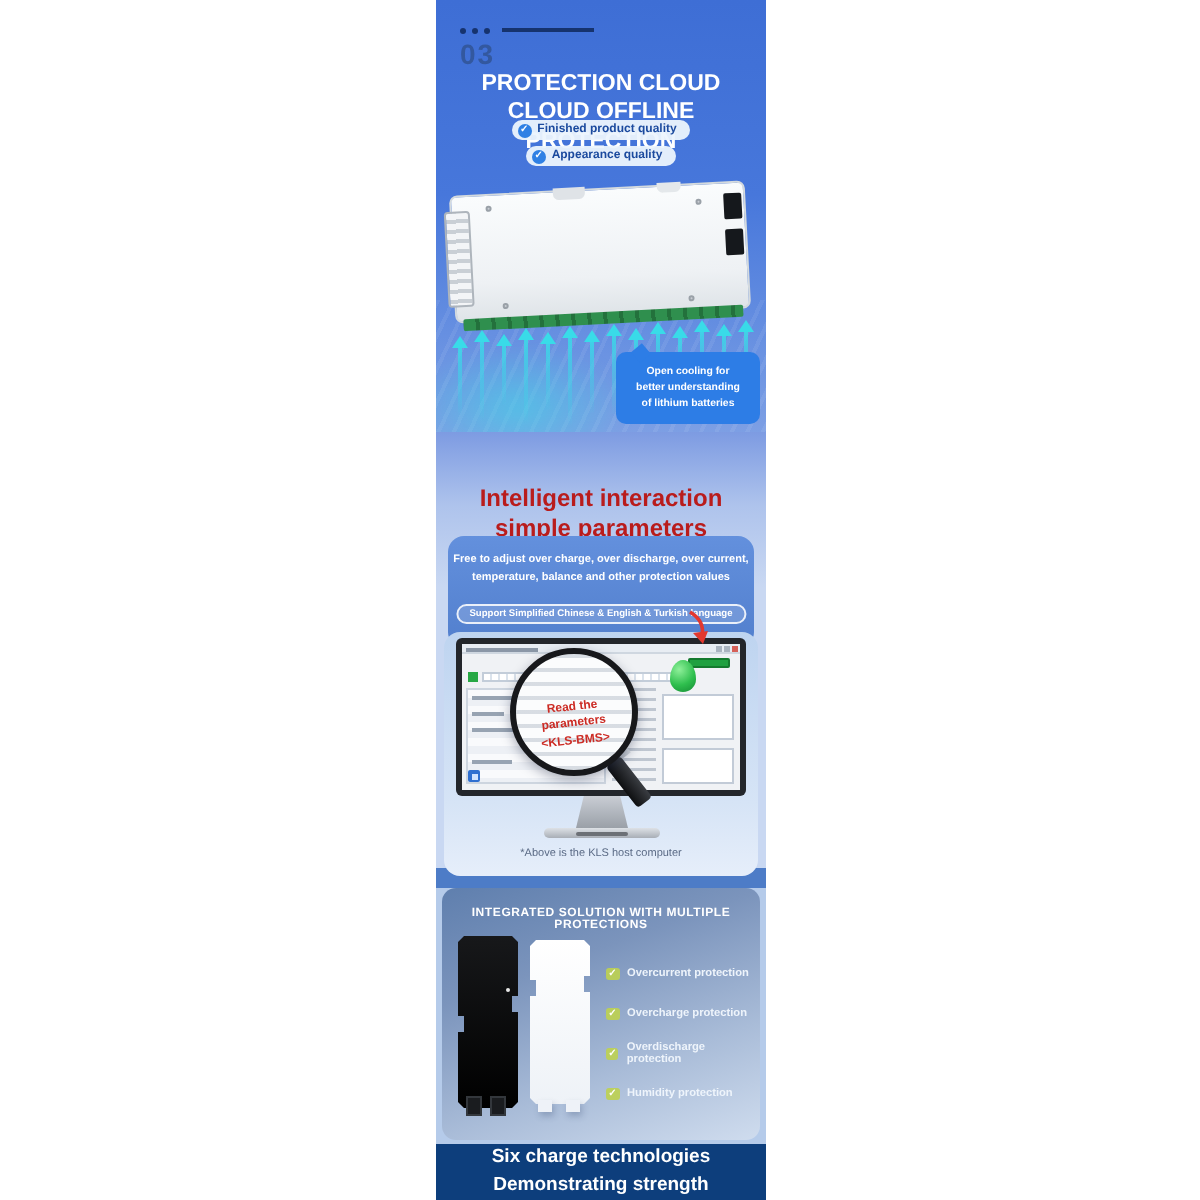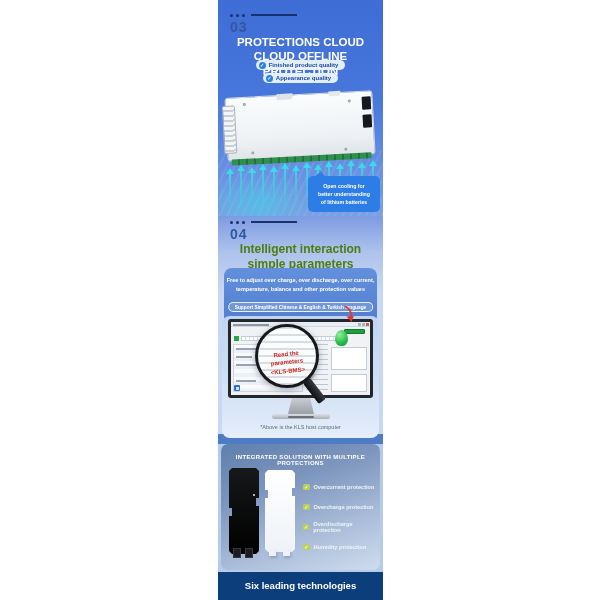--- a/index.html
+++ b/index.html
@@ -58,21 +58,21 @@
 
   
   .bubble { position:absolute; left:90px; top:176px; width:72px; height:36px; background:#2d7de6; border-radius:5px;
             display:flex; flex-direction:column; justify-content:center; text-align:center; z-index:3;
             color:#fff; font-size:5.2px; font-weight:700; line-height:1.55; }
   .bubble::before { content:""; position:absolute; left:9px; top:-3px; width:7px; height:7px; background:#2d7de6;
                     transform:rotate(50deg); }
 
   
   .title4 { position:absolute; left:0; top:242px; width:165px; text-align:center;
-            color:#4d7c0f; font-size:12px; font-weight:800; line-height:1.25; }
+            color:#b91c1c; font-size:12px; font-weight:800; line-height:1.25; }
   .desc-panel { position:absolute; left:6px; top:268px; width:153px; height:56px; border-radius:8px;
                 background:linear-gradient(180deg,#6390dd 0%,#527fcd 100%); z-index:1; }
   .desc-text { margin-top:8px; text-align:center; color:#ffffff; font-size:5.5px; font-weight:600; line-height:1.6; }
   .lang-pill { position:absolute; left:50%; transform:translateX(-50%); top:34px; white-space:nowrap;
                border:0.5px solid rgba(255,255,255,.85); background:rgba(255,255,255,.16); border-radius:6px;
                color:#fff; font-size:4.8px; font-weight:600; padding:1.5px 6px; }
 
   .monitor-panel { position:absolute; left:4px; top:316px; width:157px; height:122px; border-radius:8px;
                    background:linear-gradient(180deg,#bed4f0 0%,#d6e4f6 70%,#e6eefa 100%); z-index:2; }
   .bezel { position:absolute; left:6px; top:3px; width:145px; height:79px; background:#23262b; border-radius:3px; padding:3px; }
@@ -159,21 +159,21 @@
       <div class="dots-row">
         <span class="dot"></span>
           <span class="dot"></span>
           <span class="dot"></span>
         <span class="dash-line"></span>
       </div>
       <div class="sec-num">03</div>
     </div>
 
     <div class="title3">
-      <div>PROTECTIONS CLOUD</div>
+      <div>PROTECTION CLOUD</div>
       <div>CLOUD OFFLINE PROTECTION</div>
     </div>
 
     <div class="badges">
       <div class="badge">
         <span class="badge-check">✓</span>
         <span class="badge-label">Finished product quality</span>
       </div>
       <div class="badge">
         <span class="badge-check">✓</span>
@@ -253,29 +253,20 @@
         <div class="tri"></div>
         <div class="streak" style="height:34px;"></div>
       </div>
 
     <div class="bubble">
       <div>Open cooling for</div>
       <div>better understanding</div>
       <div>of lithium batteries</div>
     </div>
 
-    <div class="sec-head" style="top:220px;">
-      <div class="dots-row">
-        <span class="dot"></span>
-          <span class="dot"></span>
-          <span class="dot"></span>
-        <span class="dash-line"></span>
-      </div>
-      <div class="sec-num">04</div>
-    </div>
 
     <div class="title4">
       <div>Intelligent interaction</div>
       <div>simple parameters</div>
     </div>
 
     <div class="desc-panel">
       <div class="desc-text">
         <div>Free to adjust over charge, over discharge, over current,</div>
         <div>temperature, balance and other protection values</div>
@@ -357,17 +348,18 @@
           <span class="chk-label">Overdischarge protection</span>
         </div>
         <div class="chk-item">
           <span class="chk-box">✓</span>
           <span class="chk-label">Humidity protection</span>
         </div>
       </div>
     </div>
 
     <div class="footer">
-      <div>Six leading technologies</div>
+      <div>Six charge technologies</div>
+      <div>Demonstrating strength</div>
     </div>
 
   </div>
 </div>
 
 </body></html>

